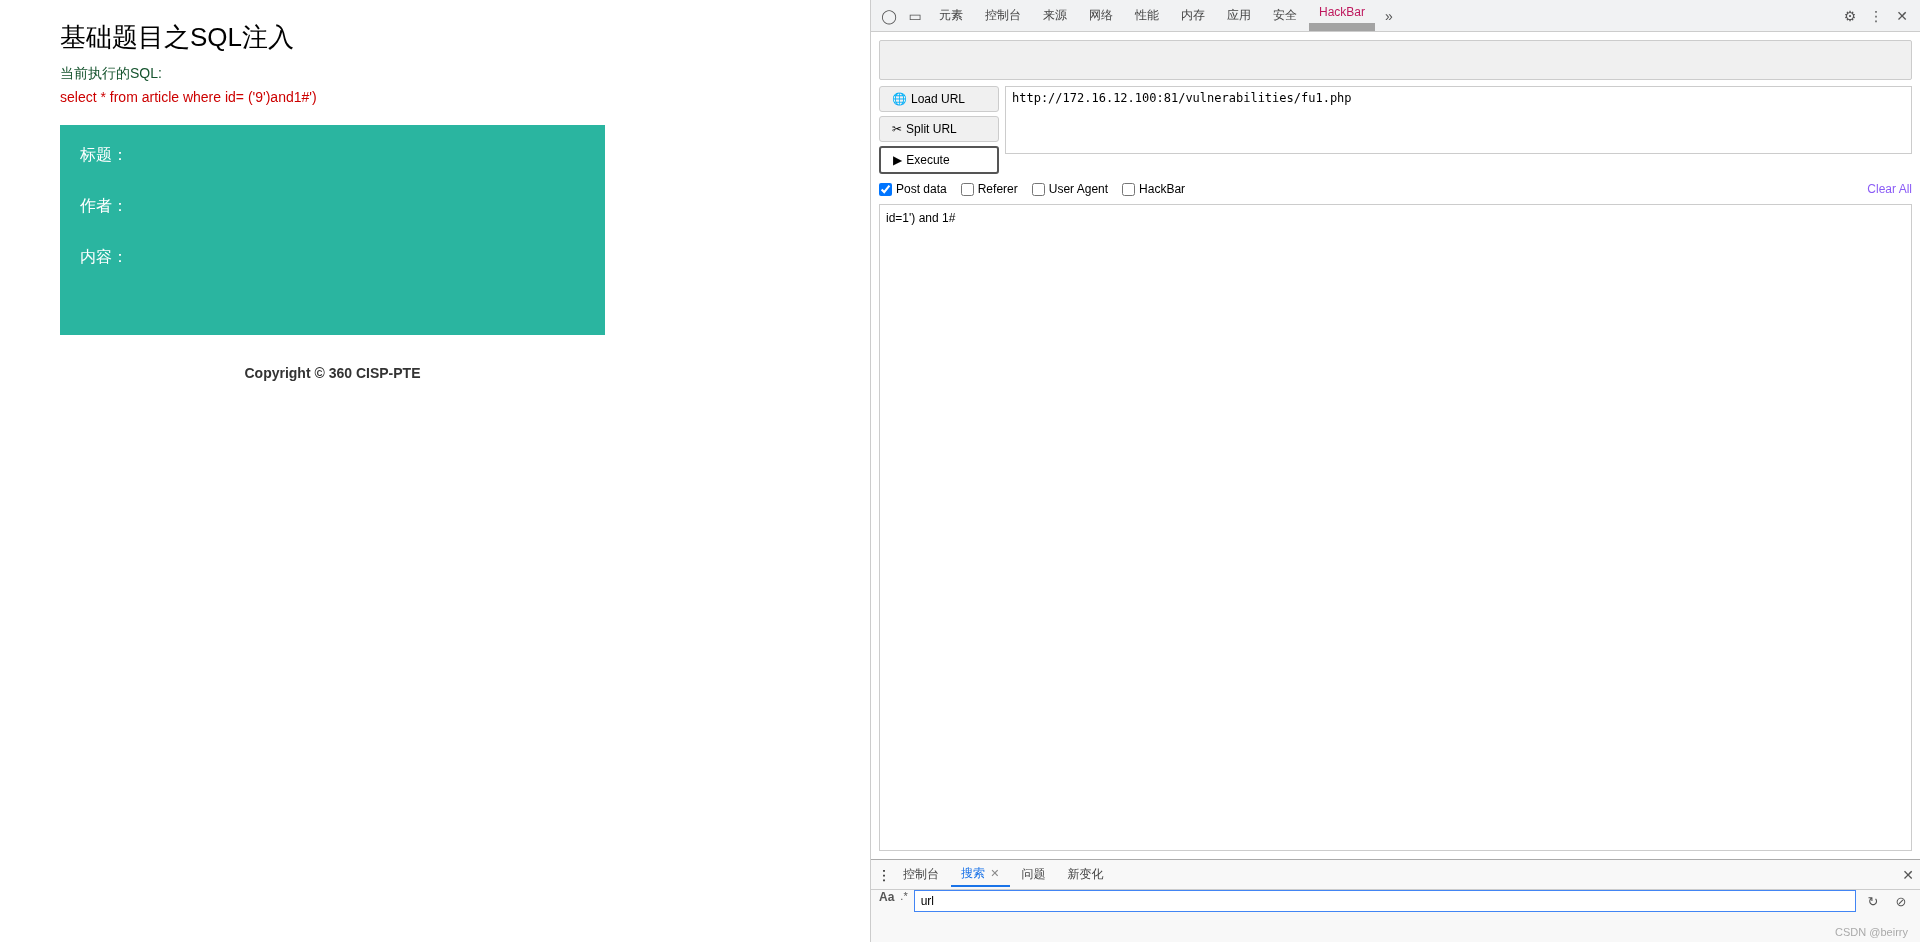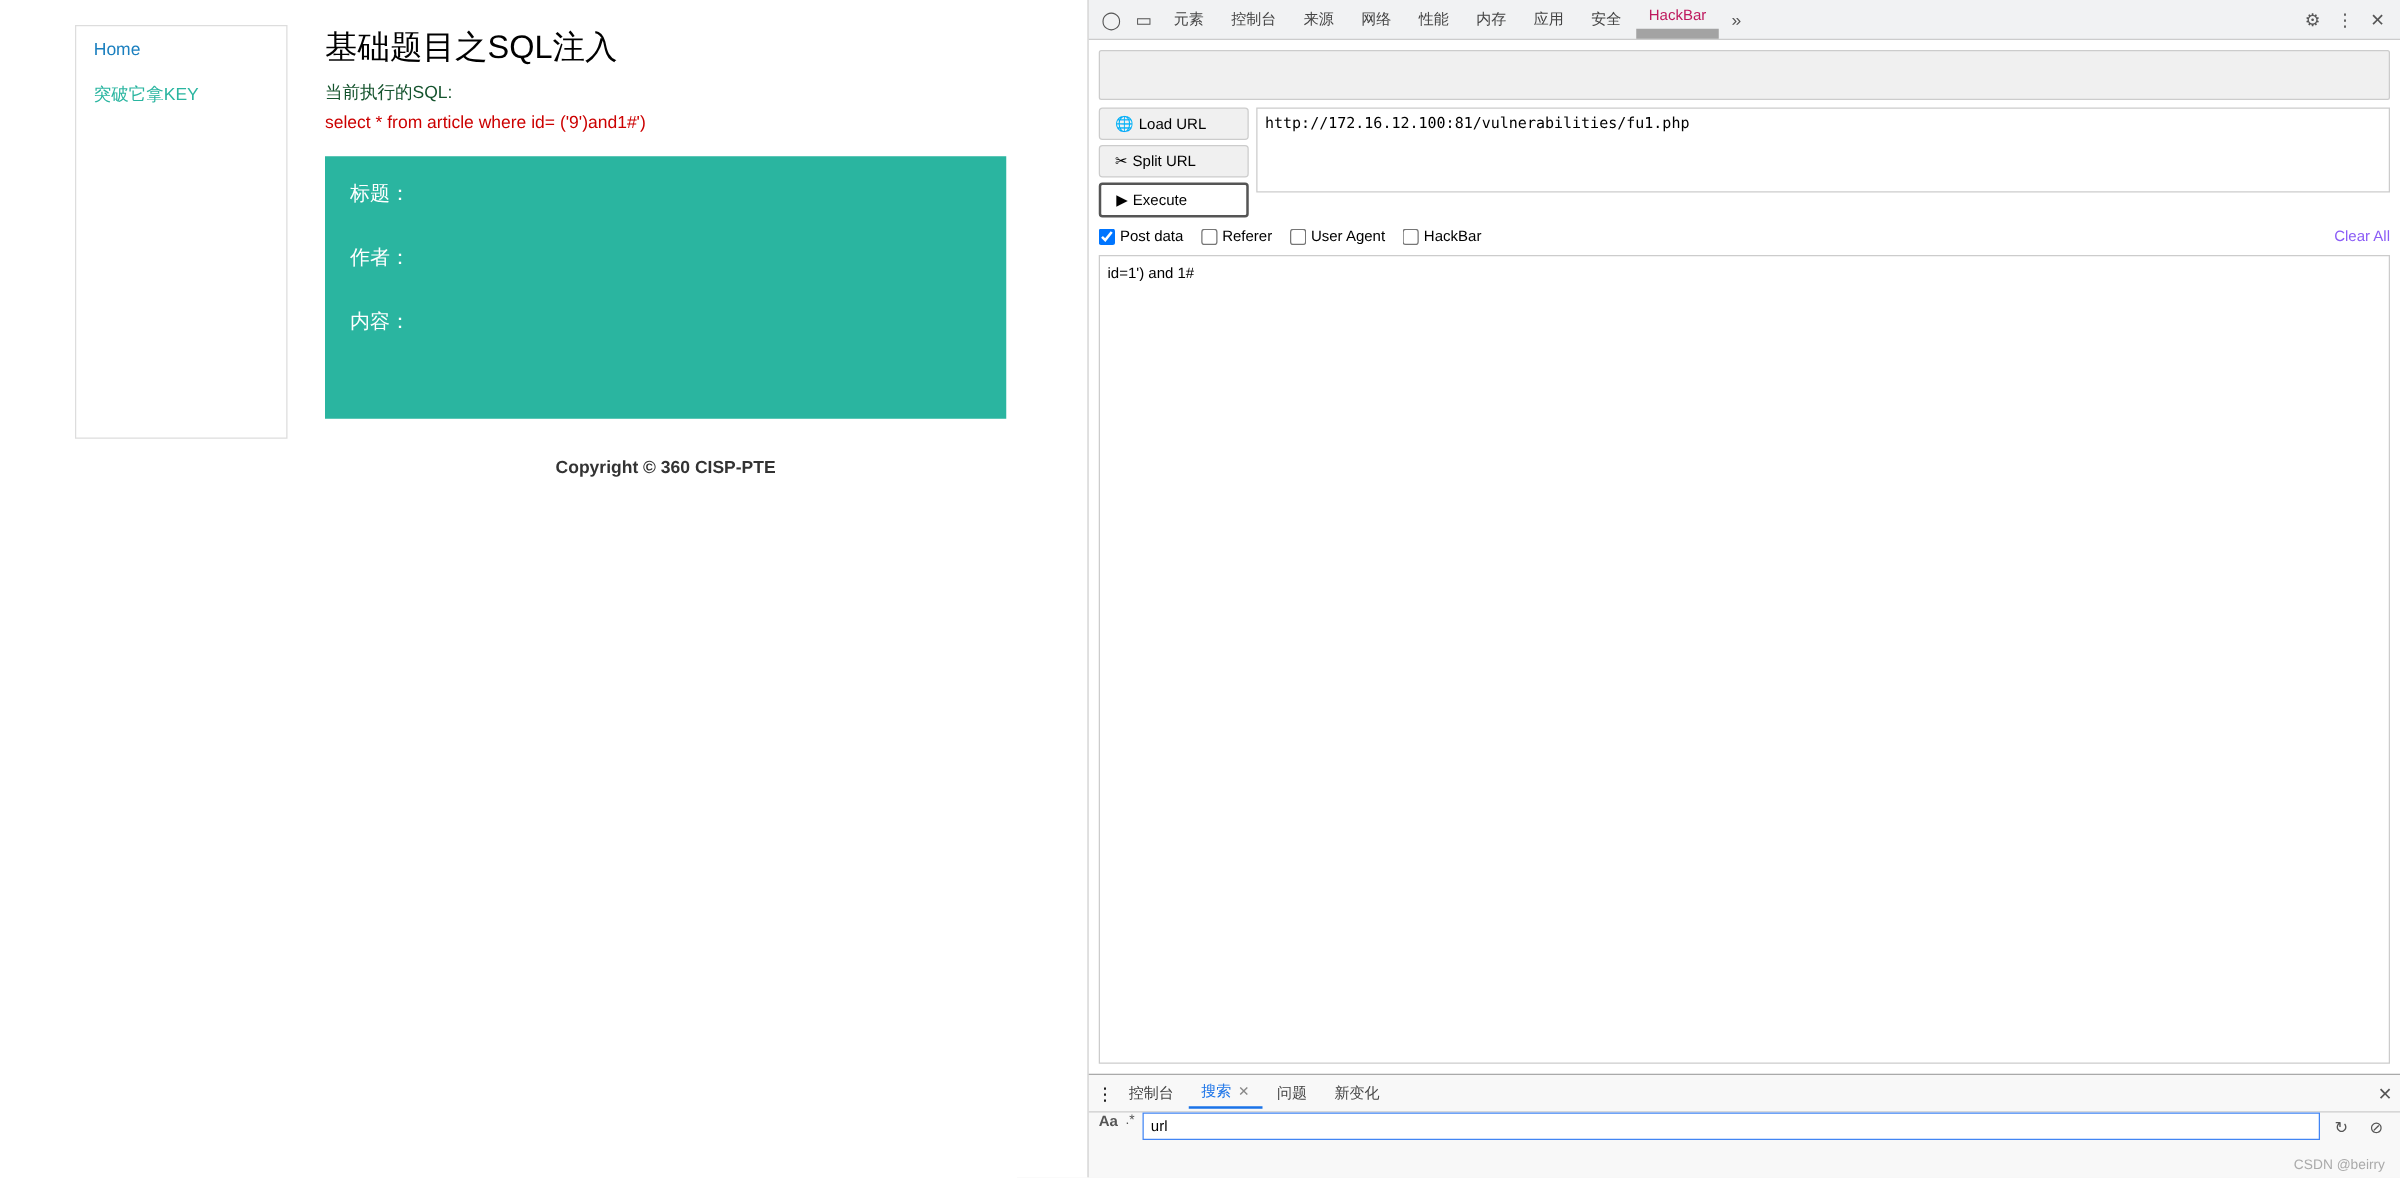--- a/index.html
+++ b/index.html
@@ -300,24 +300,20 @@
   </style>
 </head>
 <body>
 
 <div class="main-area">
 
   <div class="page-left">
 
     <div style="display:flex; gap:30px;">
 
-      <div class="left-nav">
-        <div class="nav-home">Home</div>
-        <div class="nav-key">突破它拿KEY</div>
-      </div>
 
       <div style="flex:1;">
         <div class="page-title">基础题目之SQL注入</div>
         <div class="sql-label">当前执行的SQL:</div>
         <div class="sql-query">select * from article where id= ('9')and1#')</div>
 
         <div class="article-box">
           <div class="field">标题：</div>
           <div class="field">作者：</div>
           <div class="field">内容：</div>

